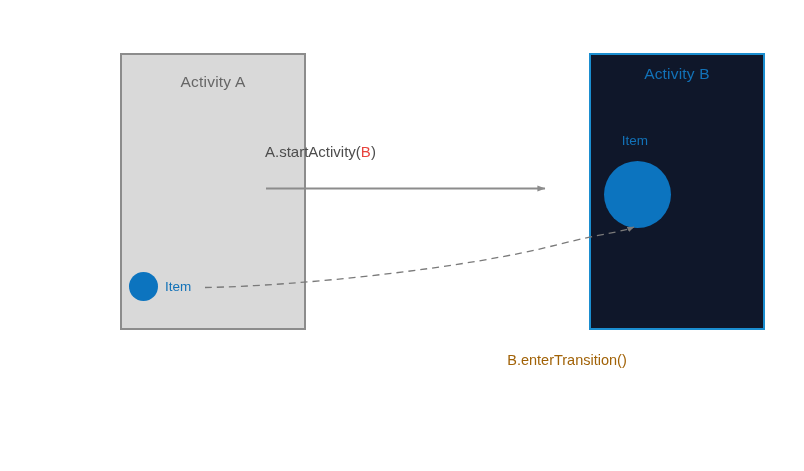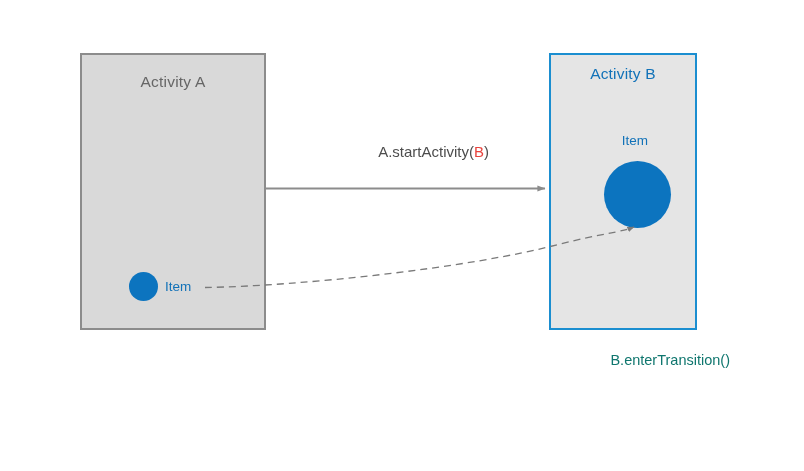--- a/index.html
+++ b/index.html
@@ -13,35 +13,36 @@
   #canvas {
     position: relative;
     width: 804px;
     height: 471px;
     background: #ffffff;
     overflow: hidden;
   }
   .activity-box {
     position: absolute;
     box-sizing: border-box;
+    margin-left: 40px;
   }
   #activity-a-box {
     left: 80px;
     top: 53px;
     width: 186px;
     height: 277px;
     background: #d9d9d9;
     border: 2px solid #8c8c8c;
   }
   #activity-b-box {
     left: 549px;
     top: 53px;
-    width: 148px;
+    width: 176px;
     height: 277px;
-    background: #e5e5e5;
+    background: #0f172a;
     border: 2px solid #1b8ed0;
   }
   .box-title {
     position: absolute;
     left: 0;
     right: 0;
     text-align: center;
     font-size: 15.5px;
     letter-spacing: 0.2px;
   }
@@ -84,46 +85,46 @@
     width: 172px;
     text-align: center;
     font-size: 13.5px;
     color: #1272b8;
   }
   #start-activity-label {
     position: absolute;
     left: 265px;
     top: 143px;
     width: 224px;
-    text-align: right;
+    text-align: left;
     font-size: 15px;
     color: #4d4d4d;
     white-space: nowrap;
   }
   #start-activity-label .arg-b {
     color: #e8433d;
   }
   .footnote {
     position: absolute;
     font-size: 14.5px;
     line-height: 21px;
     white-space: nowrap;
   }
   #activity-a-footnote {
     left: 88px;
     top: 350px;
     color: #3d3d3d;
     text-align: left;
   }
   #activity-b-footnote {
-    left: 464px;
+    left: 434px;
     top: 350px;
     width: 266px;
-    color: #0f766e;
-    text-align: right;
+    color: #a16207;
+    text-align: center;
   }
   #vector-layer {
     position: absolute;
     left: 0;
     top: 0;
     width: 804px;
     height: 471px;
     pointer-events: none;
   }
 </style>

